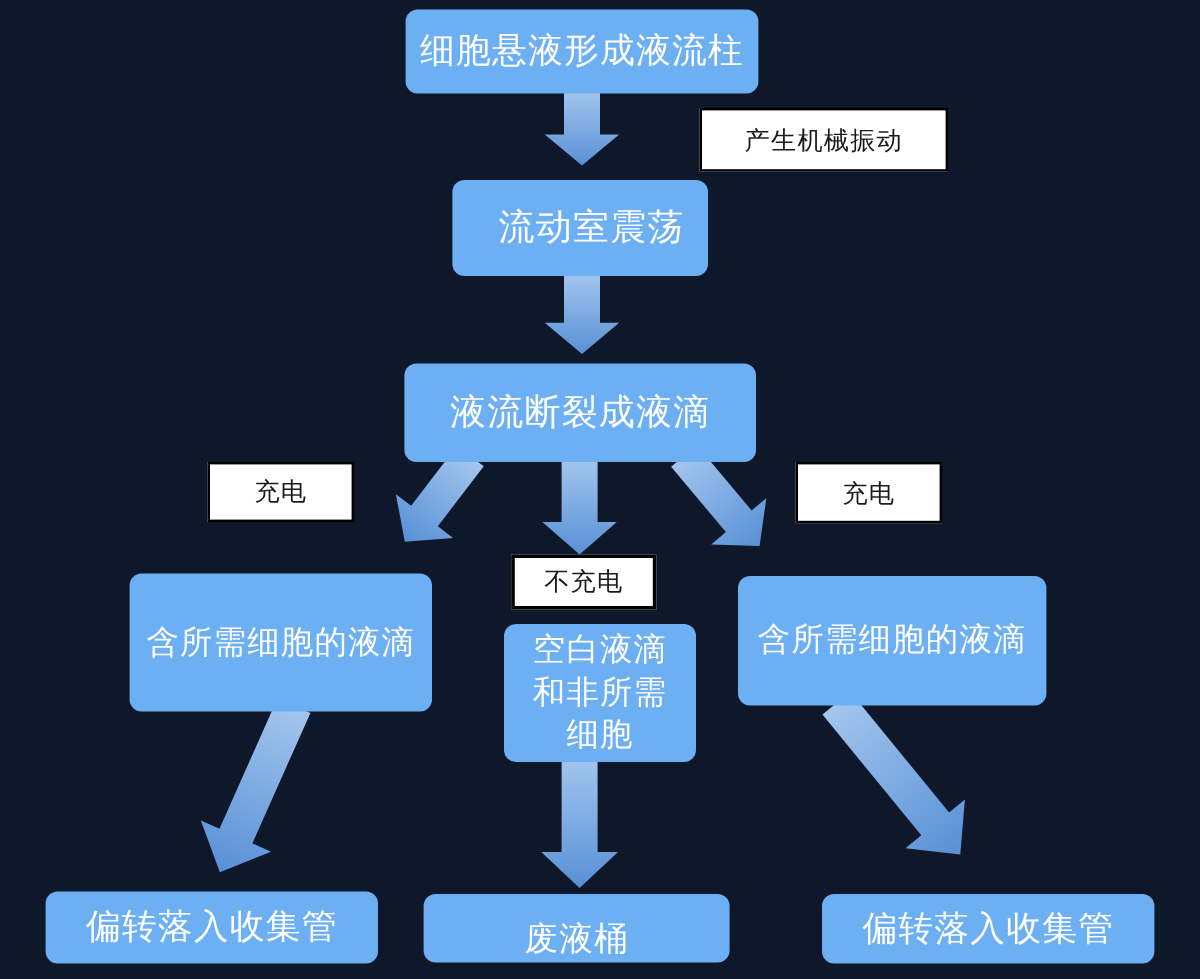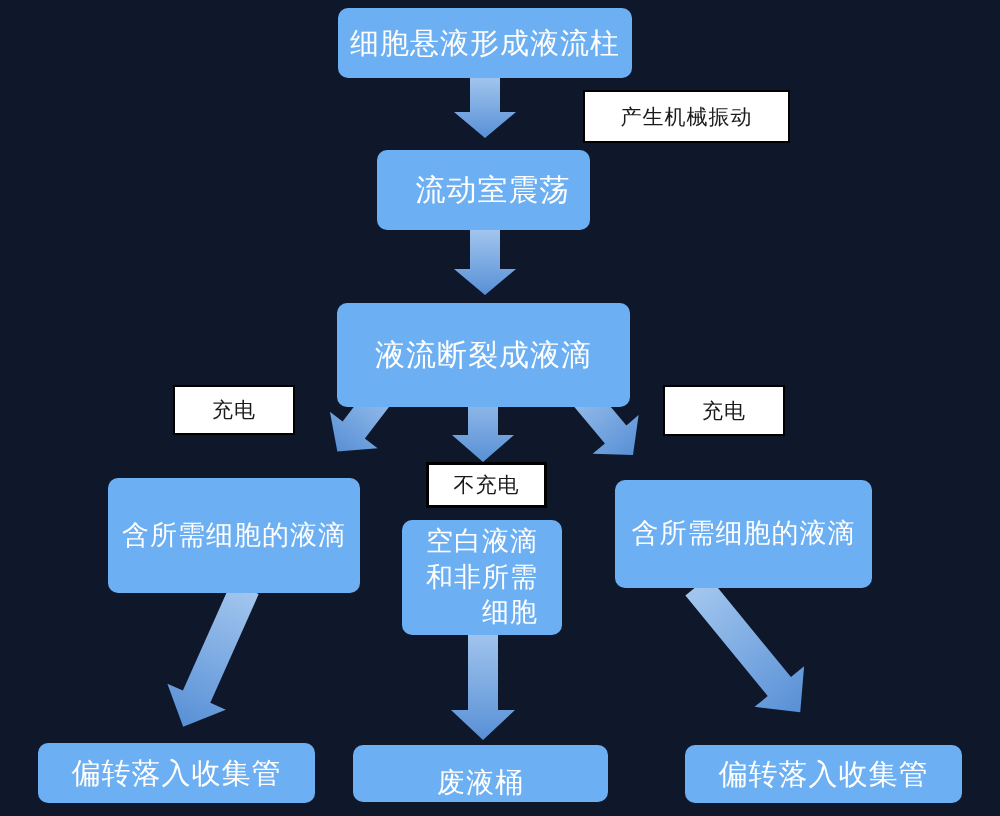--- a/index.html
+++ b/index.html
@@ -48,23 +48,23 @@
     justify-content: center;
     text-align: center;
     box-sizing: border-box;
     letter-spacing: 1px;
   }
   .annotation.thick { border-width: 3px; }
 
   
   #n-step1   { left: 338px; top:   8px; width: 294px; height:  70px; font-size: 29px; }
   #n-step2   { left: 377px; top: 150px; width: 213px; height:  80px; font-size: 30px; padding-left: 19px; }
-  #n-step3   { left: 337px; top: 303px; width: 293px; height:  104px; font-size: 30px; }
+  #n-step3   { left: 337px; top: 303px; width: 293px; height:  82px; font-size: 30px; }
   #n-left    { left: 108px; top: 478px; width: 252px; height: 115px; font-size: 27px; }
-  #n-middle  { left: 402px; top: 520px; width: 160px; height: 115px; font-size: 27px; text-align: right; }
+  #n-middle  { left: 420px; top: 520px; width: 160px; height: 115px; font-size: 27px; }
   #n-right   { left: 615px; top: 480px; width: 257px; height: 108px; font-size: 27px; }
   #n-out-l   { left:  38px; top: 743px; width: 277px; height:  60px; font-size: 29px; }
   #n-out-m   { left: 353px; top: 745px; width: 255px; height:  57px; font-size: 28px; align-items: flex-end; }
   #n-out-r   { left: 685px; top: 745px; width: 277px; height:  58px; font-size: 29px; }
 
   
   #a-vibration    { left: 583px; top:  90px; width: 207px; height: 53px; font-size: 21px; }
   #a-charge-left  { left: 173px; top: 385px; width: 122px; height: 50px; font-size: 21px; }
   #a-no-charge    { left: 426px; top: 462px; width: 121px; height: 46px; font-size: 21px; }
   #a-charge-right { left: 663px; top: 385px; width: 122px; height: 51px; font-size: 21px; }

